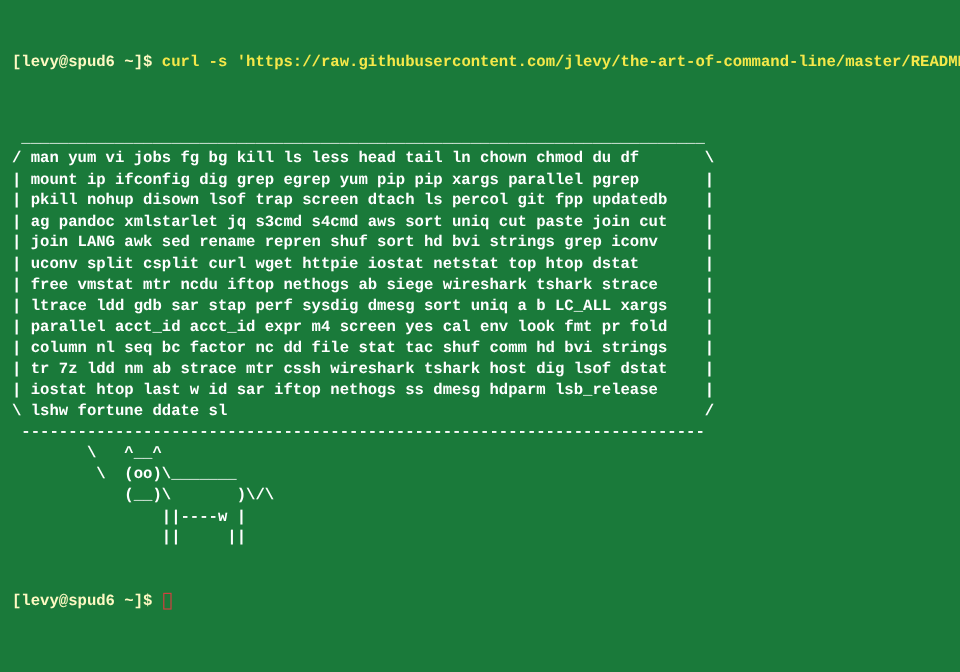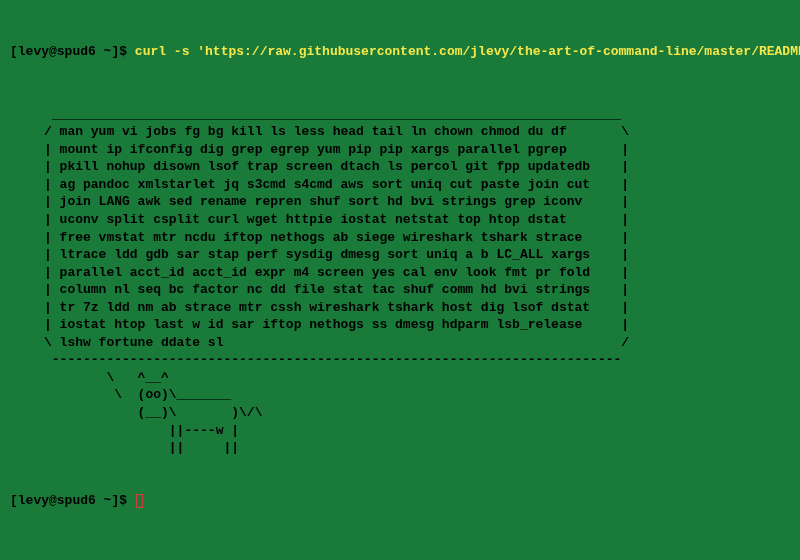--- a/index.html
+++ b/index.html
@@ -17,27 +17,26 @@
     .terminal {
       width: 100%;
       height: 100%;
       padding: 8px 0;
       white-space: pre;
       line-height: 1.35;
     }
     .prompt-line {
       padding: 0 10px;
     }
-    .prompt { color: #000000; }
+    .prompt { color: #fef9c3; }
     .command { color: #f5e84a; }
     .output {
       padding: 10px 10px 0 10px;
       white-space: pre;
-      color: #000000;
-      margin-left: 34px;
+      color: #ffffff;
     }
     .cursor {
       display: inline-block;
       width: 7px;
       height: 14px;
       border: 1px solid #d04040;
       vertical-align: text-bottom;
       margin-left: 1px;
     }
     .speech-top, .speech-bottom, .speech-line, .cow-line {

